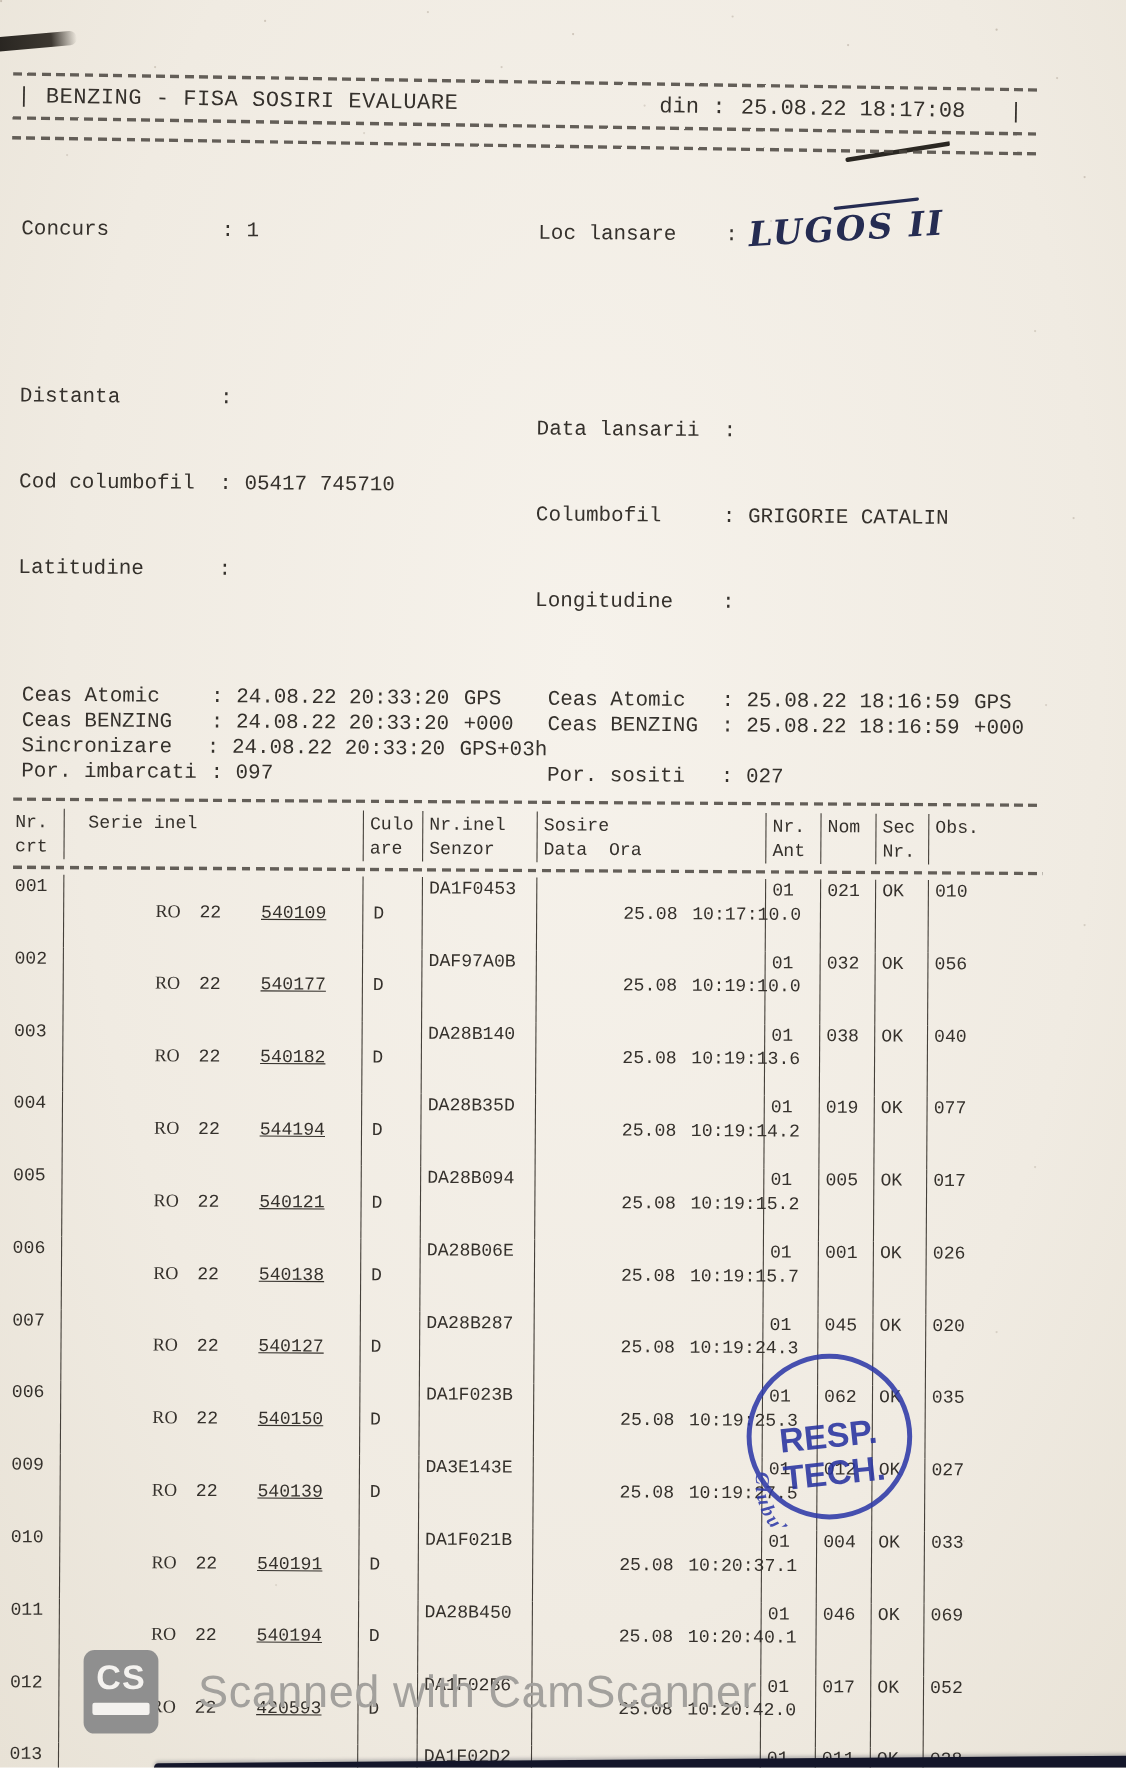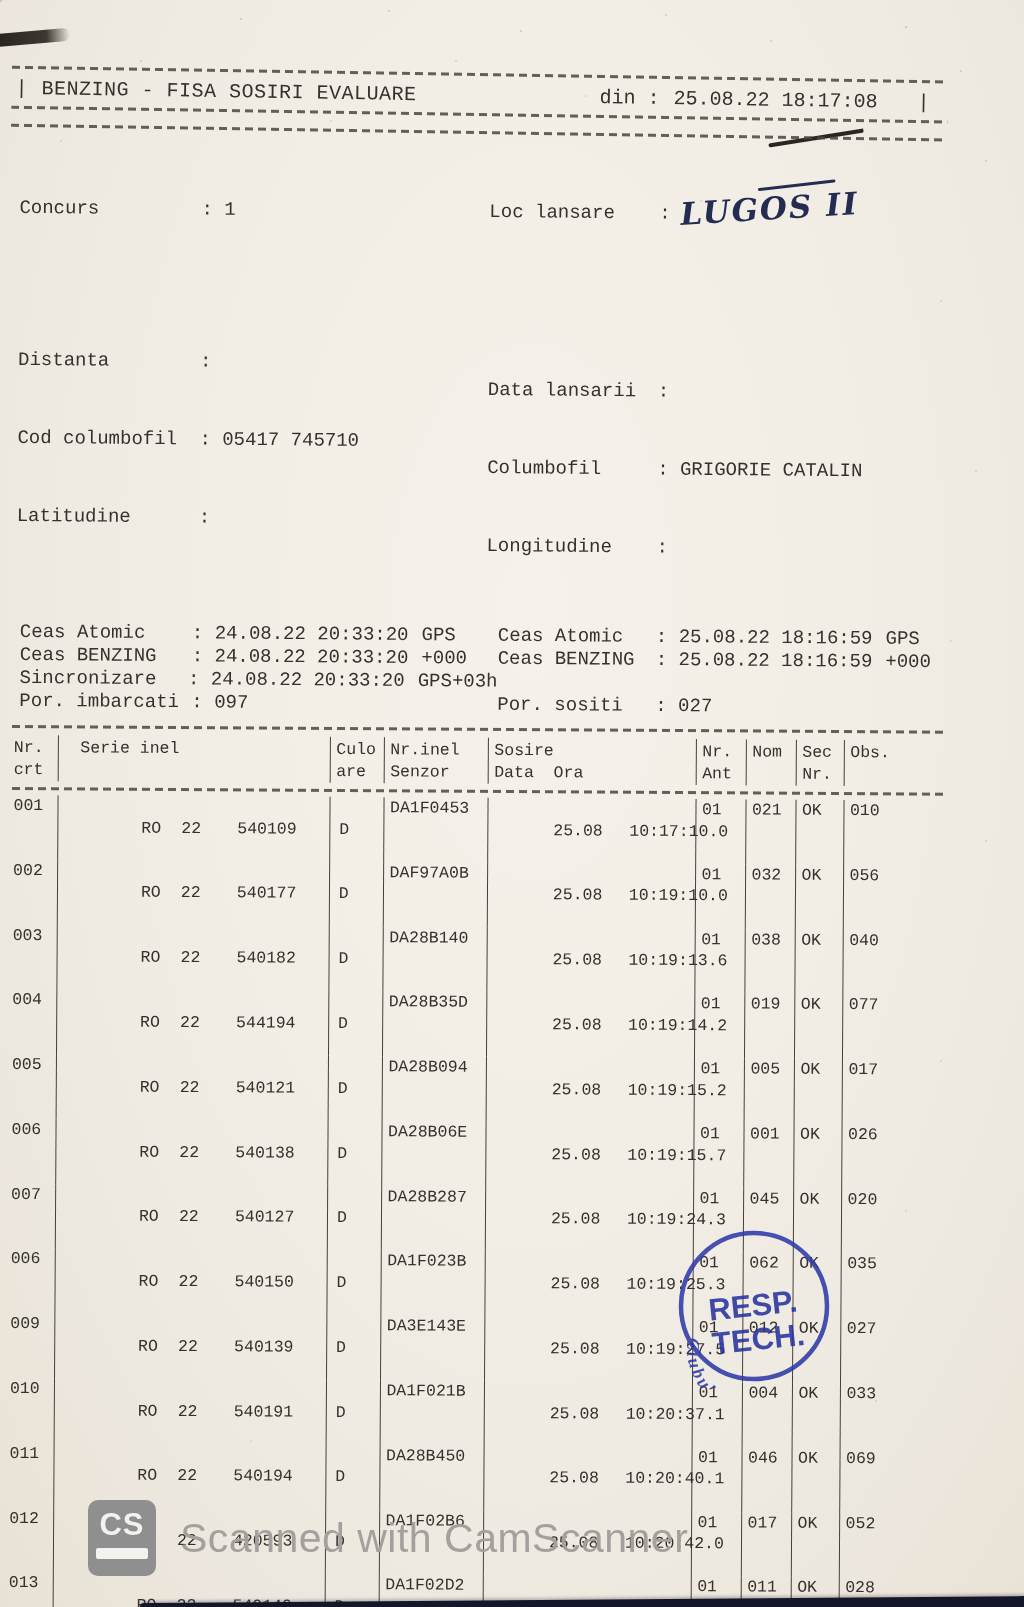--- a/index.html
+++ b/index.html
@@ -91,29 +91,29 @@
   }
   .vr{ border-right:1.6px solid #45403a; }
   thead th{ line-height:22px; padding-top:2px; }
   th.h-nr, td.c-nr{ padding-left:2px; }
   th.h-serie{ padding-left:22px; }
   th.h-culo, th.h-senzor, th.h-sosire, th.h-ant, th.h-nom, th.h-sec, th.h-obs{ padding-left:6px; }
   td.c-senzor, td.c-sosire, td.c-ant, td.c-nom, td.c-sec, td.c-obs{ padding-left:6px; }
   .th2{ display:block; }
   .hdr-table{ margin:7px 0 6px 0; }
   .body-table{ margin-top:5px; }
-  .s-country{ display:inline-block; width:64px; padding-left:24px; }
+  .s-country{ display:inline-block; width:64px; padding-left:24px;font-family:Liberation Serif, serif; }
   .s-year{ display:inline-block; width:56px; }
-  .s-ring{ display:inline-block; width:102px; }
+  .s-ring{ display:inline-block; width:102px;text-decoration:underline; }
   .s-sex{ display:inline-block; }
-  .s-date{ display:inline-block; width:76px; }
+  .s-date{ display:inline-block; width:76px;text-align:center; }
 
   .stamp{ position:absolute; top:1212px; left:666px; z-index:5; }
 
-  .cs-watermark{ position:absolute; top:1500px; left:72px; display:flex; align-items:center; gap:24px;padding-left:16px; }
+  .cs-watermark{ position:absolute; top:1500px; left:60px; display:flex; align-items:center; gap:36px;padding-left:16px; }
   .cs-badge{
     width:68px; height:76px; background:#8f8f8f; border-radius:10px;
     display:flex; flex-direction:column; align-items:center; padding-top:8px;
   }
   .cs-badge .cs-text{
     color:#f4f2ef; font-family:"Liberation Sans",sans-serif; font-weight:bold;
     font-size:31px; line-height:34px; letter-spacing:1px;
   }
   .cs-badge .cs-strip{ width:52px; height:11px; background:#f4f2ef; border-radius:2px; margin-top:6px; }
   .cs-label{

